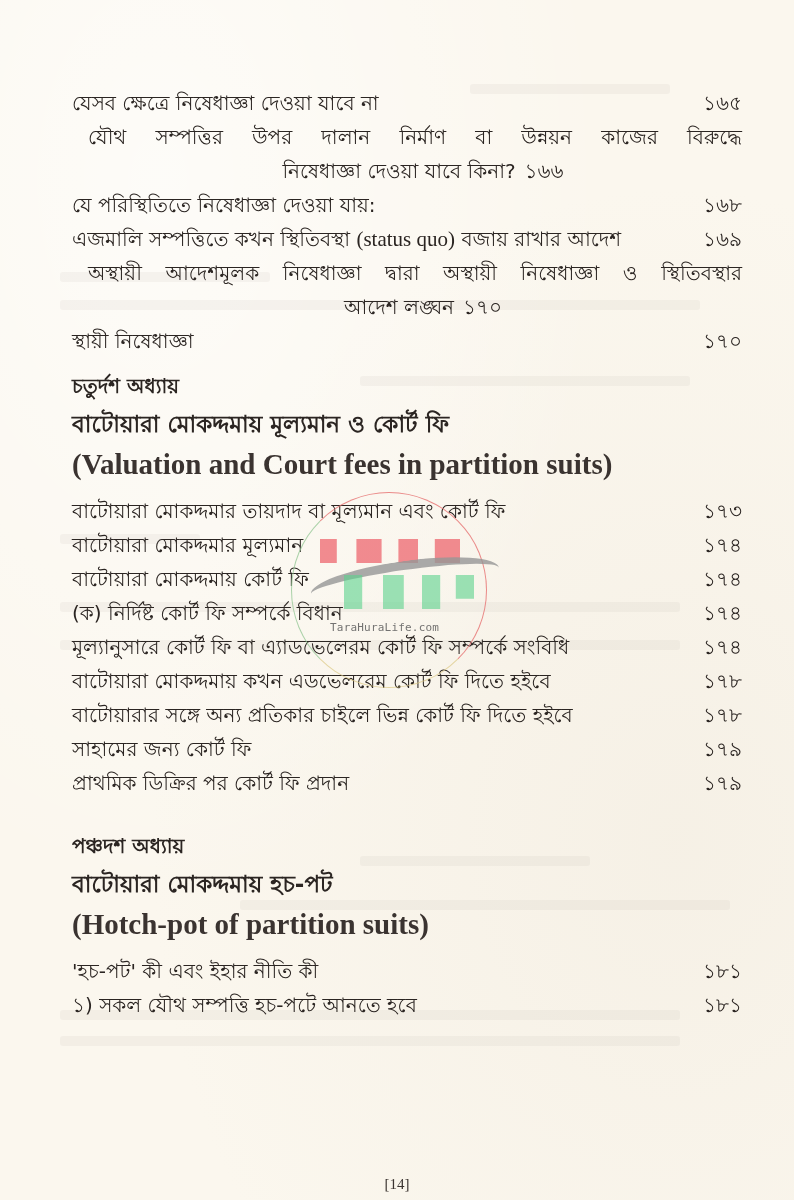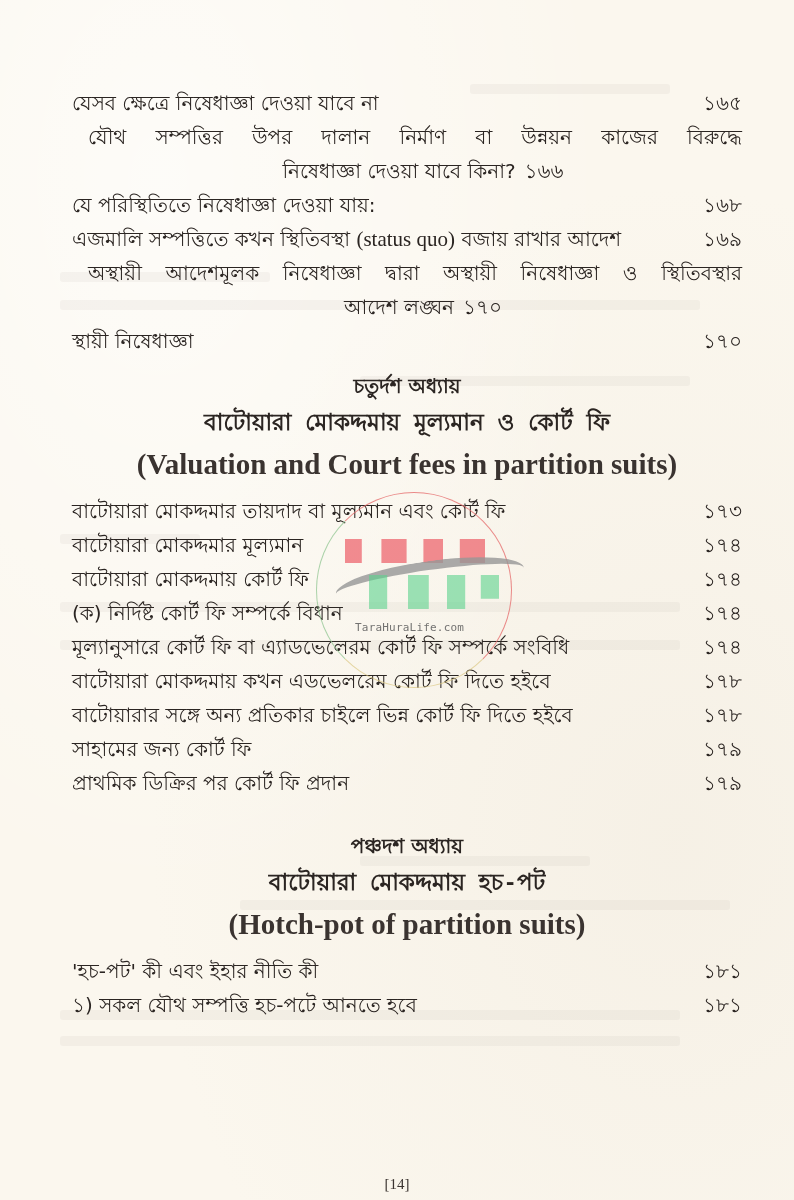--- a/index.html
+++ b/index.html
@@ -65,33 +65,31 @@
     .entry.multi .line2 {
       display: flex;
       justify-content: center;
       padding-left: 32px;
     }
     .entry .en {
       font-family: "Liberation Serif", serif;
       font-size: 21px;
     }
     .chapter {
-      text-align: center;
       margin-top: 8px;
     }
     .chapter .ch-num {
       font-size: 20px;
       font-weight: bold;
       line-height: 36px;
     }
     .chapter .ch-title {
       font-size: 23px;
       font-weight: bold;
       line-height: 40px;
-      font-family: Liberation Mono, monospace;
     }
     .chapter .ch-en {
       font-family: "Liberation Serif", serif;
       font-size: 29px;
       font-weight: bold;
       line-height: 40px;
       color: #3a3330;
     }
     .gap-after-chapter { height: 10px; }
     .gap-before-chapter { height: 20px; }
@@ -103,21 +101,21 @@
       text-align: center;
       font-family: "Liberation Serif", serif;
       font-size: 15px;
       color: #3a3330;
       margin-top: 8px;
     }
 
     
     .watermark {
       position: absolute;
-      left: 316px;
+      left: 291px;
       top: 492px;
       width: 196px;
       height: 196px;
       border-radius: 50%;
       border: 1.5px solid rgba(230,110,110,0.8);
       border-left-color: rgba(150,200,150,0.8);
       border-bottom-color: rgba(220,200,130,0.7);
       pointer-events: none;
     }
     .wm-letters {

